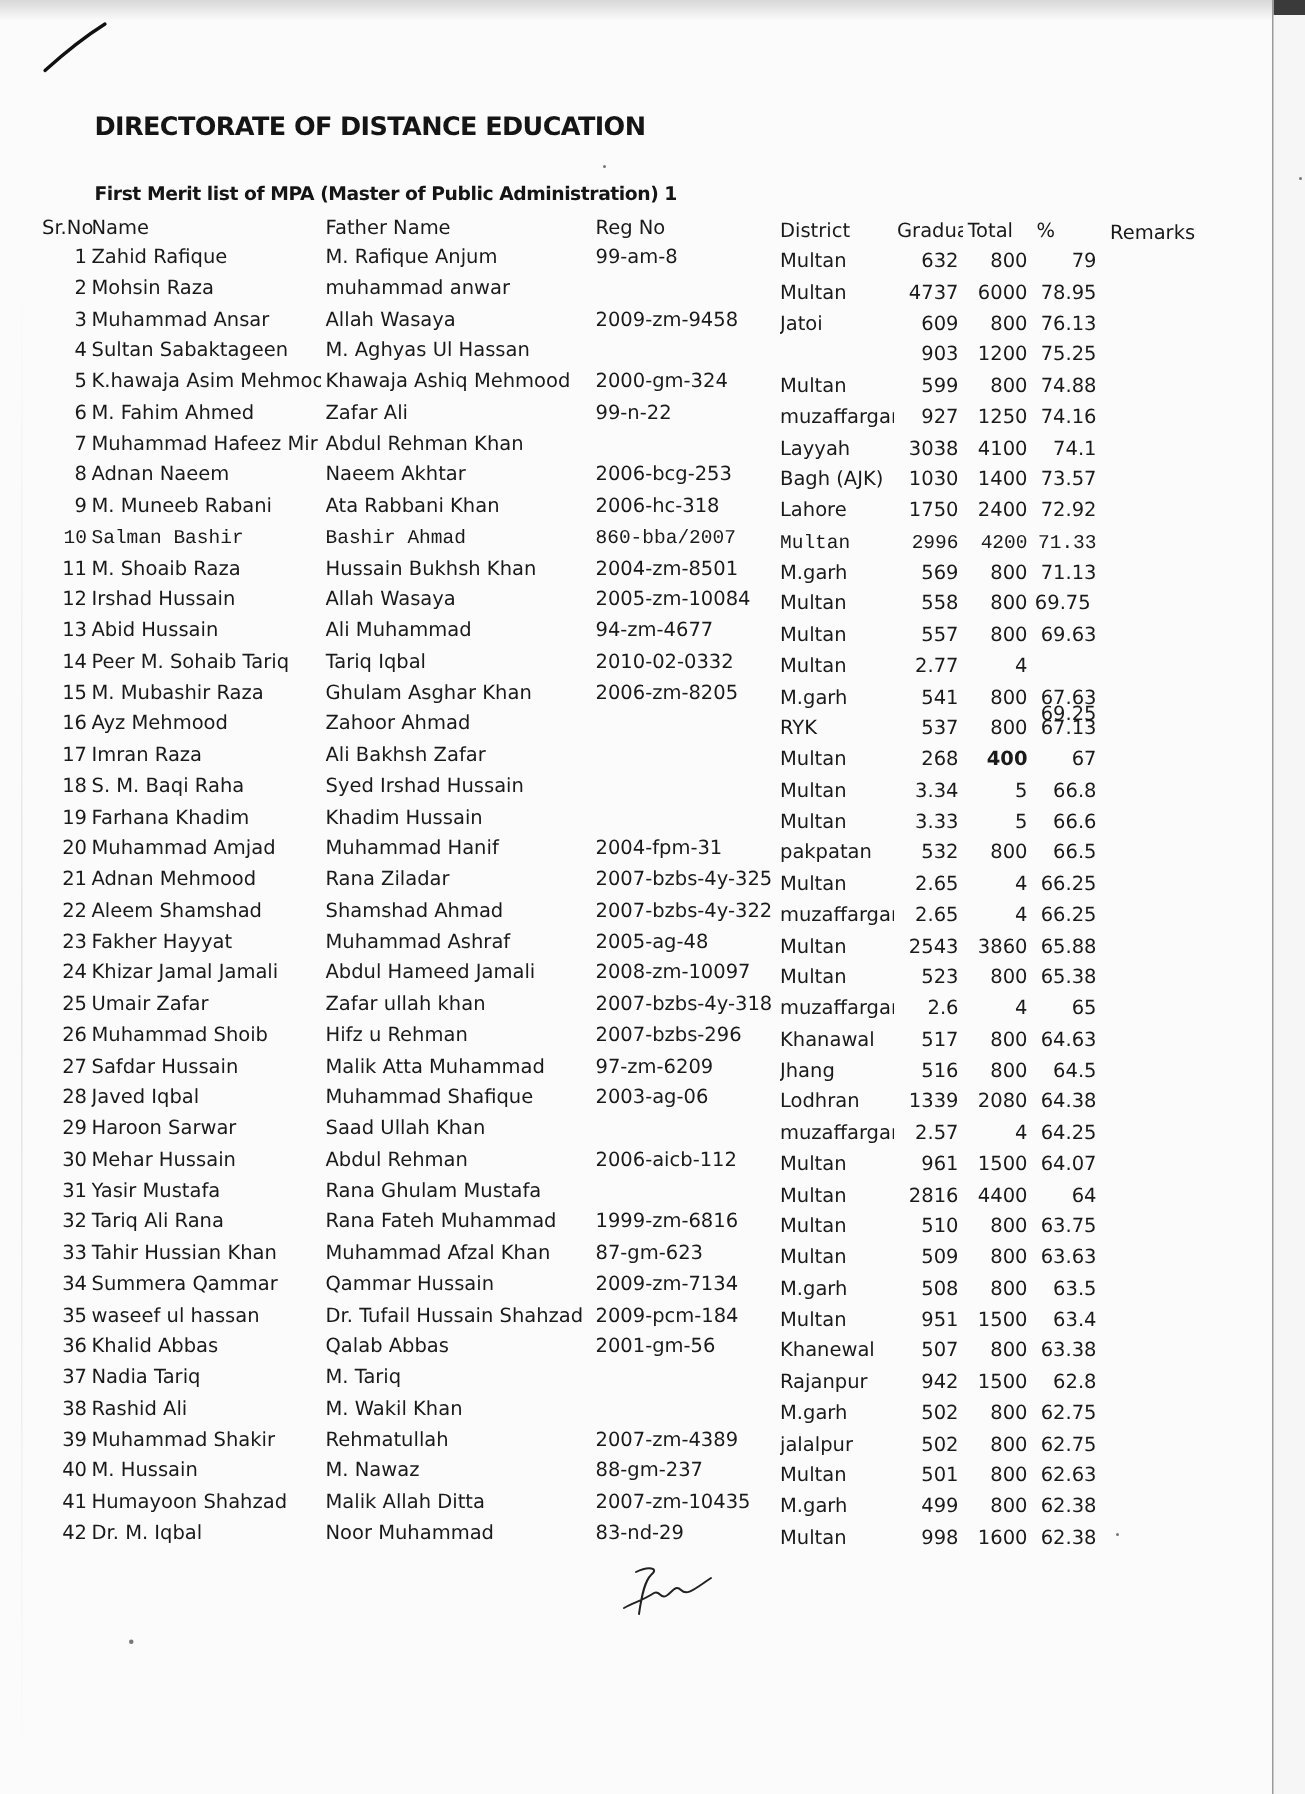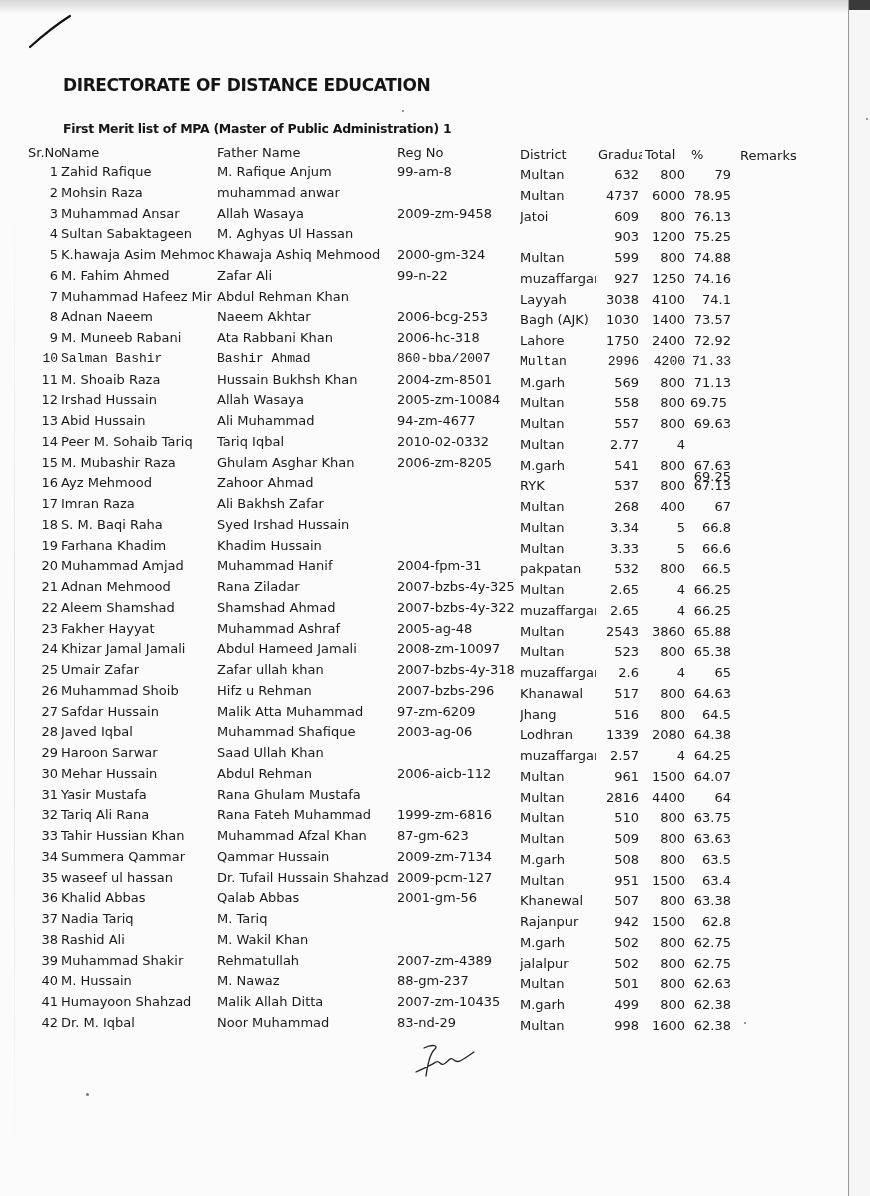--- a/index.html
+++ b/index.html
@@ -312,21 +312,21 @@
       <div class="cell c-pct" style="top: 3px;">67.13</div>
       <div class="cell c-remarks" style="top: 3px;"></div>
     </div>
     <div class="data-row" style="top: 496px;">
       <div class="cell c-sr">17</div>
       <div class="cell c-name">Imran Raza</div>
       <div class="cell c-father">Ali Bakhsh Zafar</div>
       <div class="cell c-reg"></div>
       <div class="cell c-district" style="top: 3px;">Multan</div>
       <div class="cell c-grad" style="top: 3px;">268</div>
-      <div class="cell c-total" style="top: 3px;">400</div>
+      <div class="cell c-total" style="top: 3px; font-weight: bold;">400</div>
       <div class="cell c-pct" style="top: 3px;">67</div>
       <div class="cell c-remarks" style="top: 3px;"></div>
     </div>
     <div class="data-row" style="top: 516.75px;">
       <div class="cell c-sr">18</div>
       <div class="cell c-name">S. M. Baqi Raha</div>
       <div class="cell c-father">Syed Irshad Hussain</div>
       <div class="cell c-reg"></div>
       <div class="cell c-district" style="top: 3px;">Multan</div>
       <div class="cell c-grad" style="top: 3px;">3.34</div>
@@ -507,21 +507,21 @@
       <div class="cell c-district" style="top: 3px;">M.garh</div>
       <div class="cell c-grad" style="top: 3px;">508</div>
       <div class="cell c-total" style="top: 3px;">800</div>
       <div class="cell c-pct" style="top: 3px;">63.5</div>
       <div class="cell c-remarks" style="top: 3px;"></div>
     </div>
     <div class="data-row" style="top: 869.5px;">
       <div class="cell c-sr">35</div>
       <div class="cell c-name">waseef ul hassan</div>
       <div class="cell c-father">Dr. Tufail Hussain Shahzad</div>
-      <div class="cell c-reg">2009-pcm-127</div>
+      <div class="cell c-reg">2009-pcm-184</div>
       <div class="cell c-district" style="top: 3px;">Multan</div>
       <div class="cell c-grad" style="top: 3px;">951</div>
       <div class="cell c-total" style="top: 3px;">1500</div>
       <div class="cell c-pct" style="top: 3px;">63.4</div>
       <div class="cell c-remarks" style="top: 3px;"></div>
     </div>
     <div class="data-row" style="top: 890.25px;">
       <div class="cell c-sr">36</div>
       <div class="cell c-name">Khalid Abbas</div>
       <div class="cell c-father">Qalab Abbas</div>

